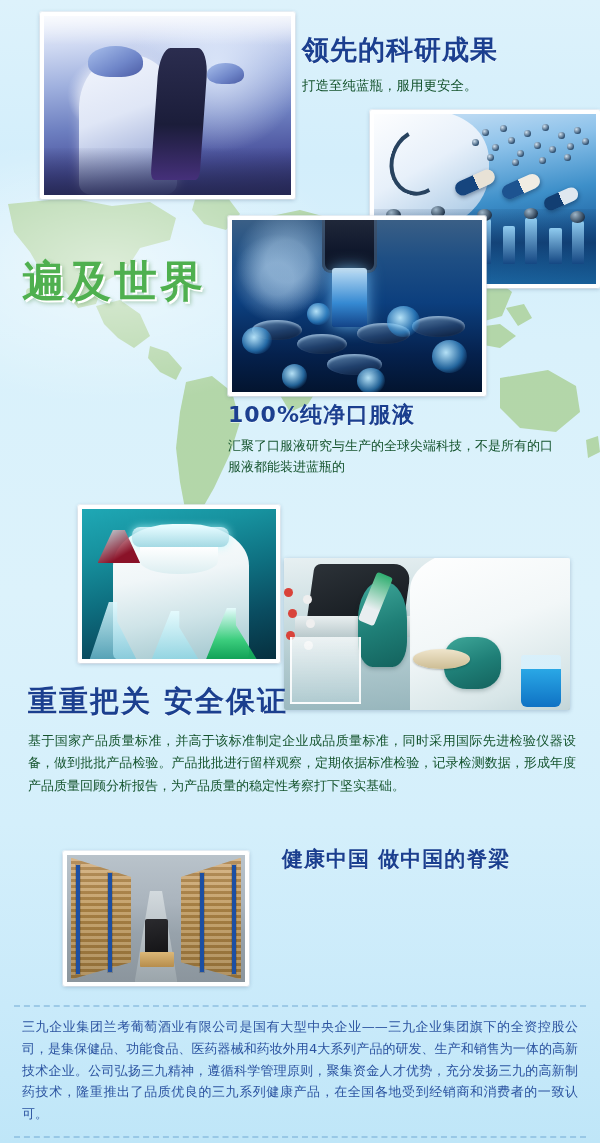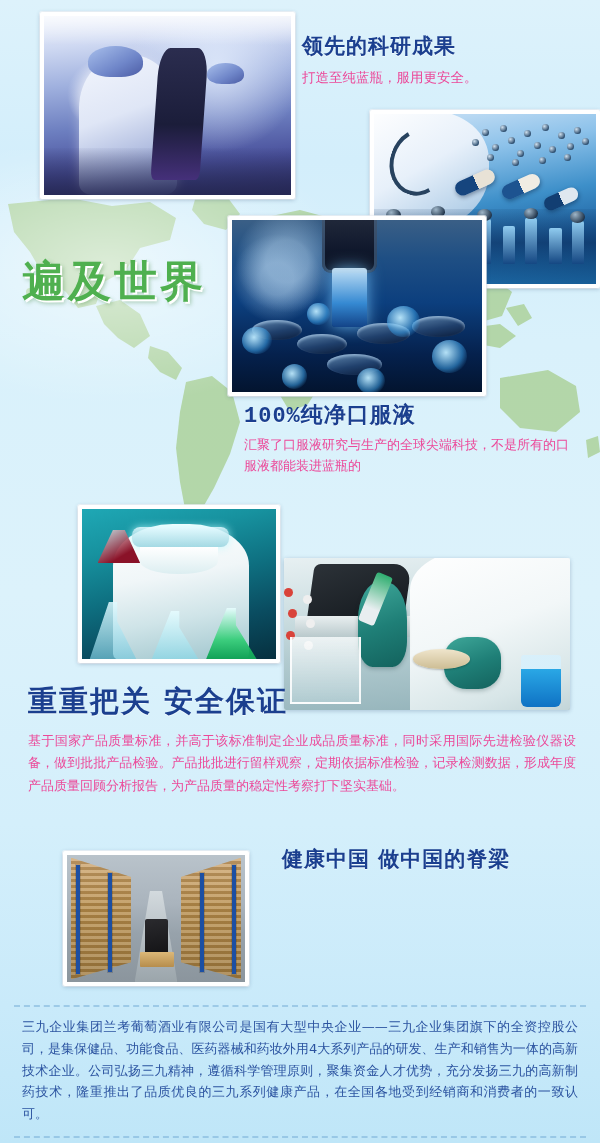--- a/index.html
+++ b/index.html
@@ -249,34 +249,34 @@
   .img-warehouse .pallet{
     position:absolute; left:41%; top:76%; width:19%; height:12%;
     background:linear-gradient(180deg,#dcb878,#b68d4c); border-radius:1px;
   }
 
   
   .h-title {
     color:#1b3f8f; font-weight:bold; letter-spacing:1px;
     text-shadow:0 1px 0 rgba(255,255,255,.6);
   }
-  .body-text { color:#ec4899; line-height:1.55; }
+  .body-text { color:#14532d; line-height:1.55; }
 
   #block-research { position:absolute; left:302px; top:32px; width:290px; }
-  #block-research .h-title{ font-size:21px; }
+  #block-research .h-title{ font-size:27px; }
   #block-research .body-text{ font-size:13.5px; margin-top:7px; }
 
   #global-heading {
     position:absolute; left:22px; top:253px; width:240px;
     font-size:43px; font-weight:bold; letter-spacing:3px;
     color:#4fb04f;
     text-shadow: 2px 2px 0 #ffffff, 3px 3px 4px rgba(70,140,70,.45);
   }
 
-  #block-oral-liquid { position:absolute; left:244px; top:400px; width:330px;font-family:Liberation Mono, monospace; }
+  #block-oral-liquid { position:absolute; left:228px; top:400px; width:330px; }
   #block-oral-liquid .h-title{ font-size:22px; }
   #block-oral-liquid .body-text{ font-size:13px; margin-top:6px; line-height:1.6; text-align:left; }
 
   #block-quality { position:absolute; left:28px; top:682px; width:548px; }
   #block-quality .h-title{ font-size:29px; letter-spacing:2px; }
   #block-quality .body-text{ font-size:13px; margin-top:8px; line-height:1.72; text-align:justify; }
 
   #block-health-china { position:absolute; left:282px; top:845px; width:300px; }
   #block-health-china .h-title{ font-size:21px; letter-spacing:1px; }
   #block-health-china .body-text{ font-size:13px; margin-top:8px; line-height:1.68; }

